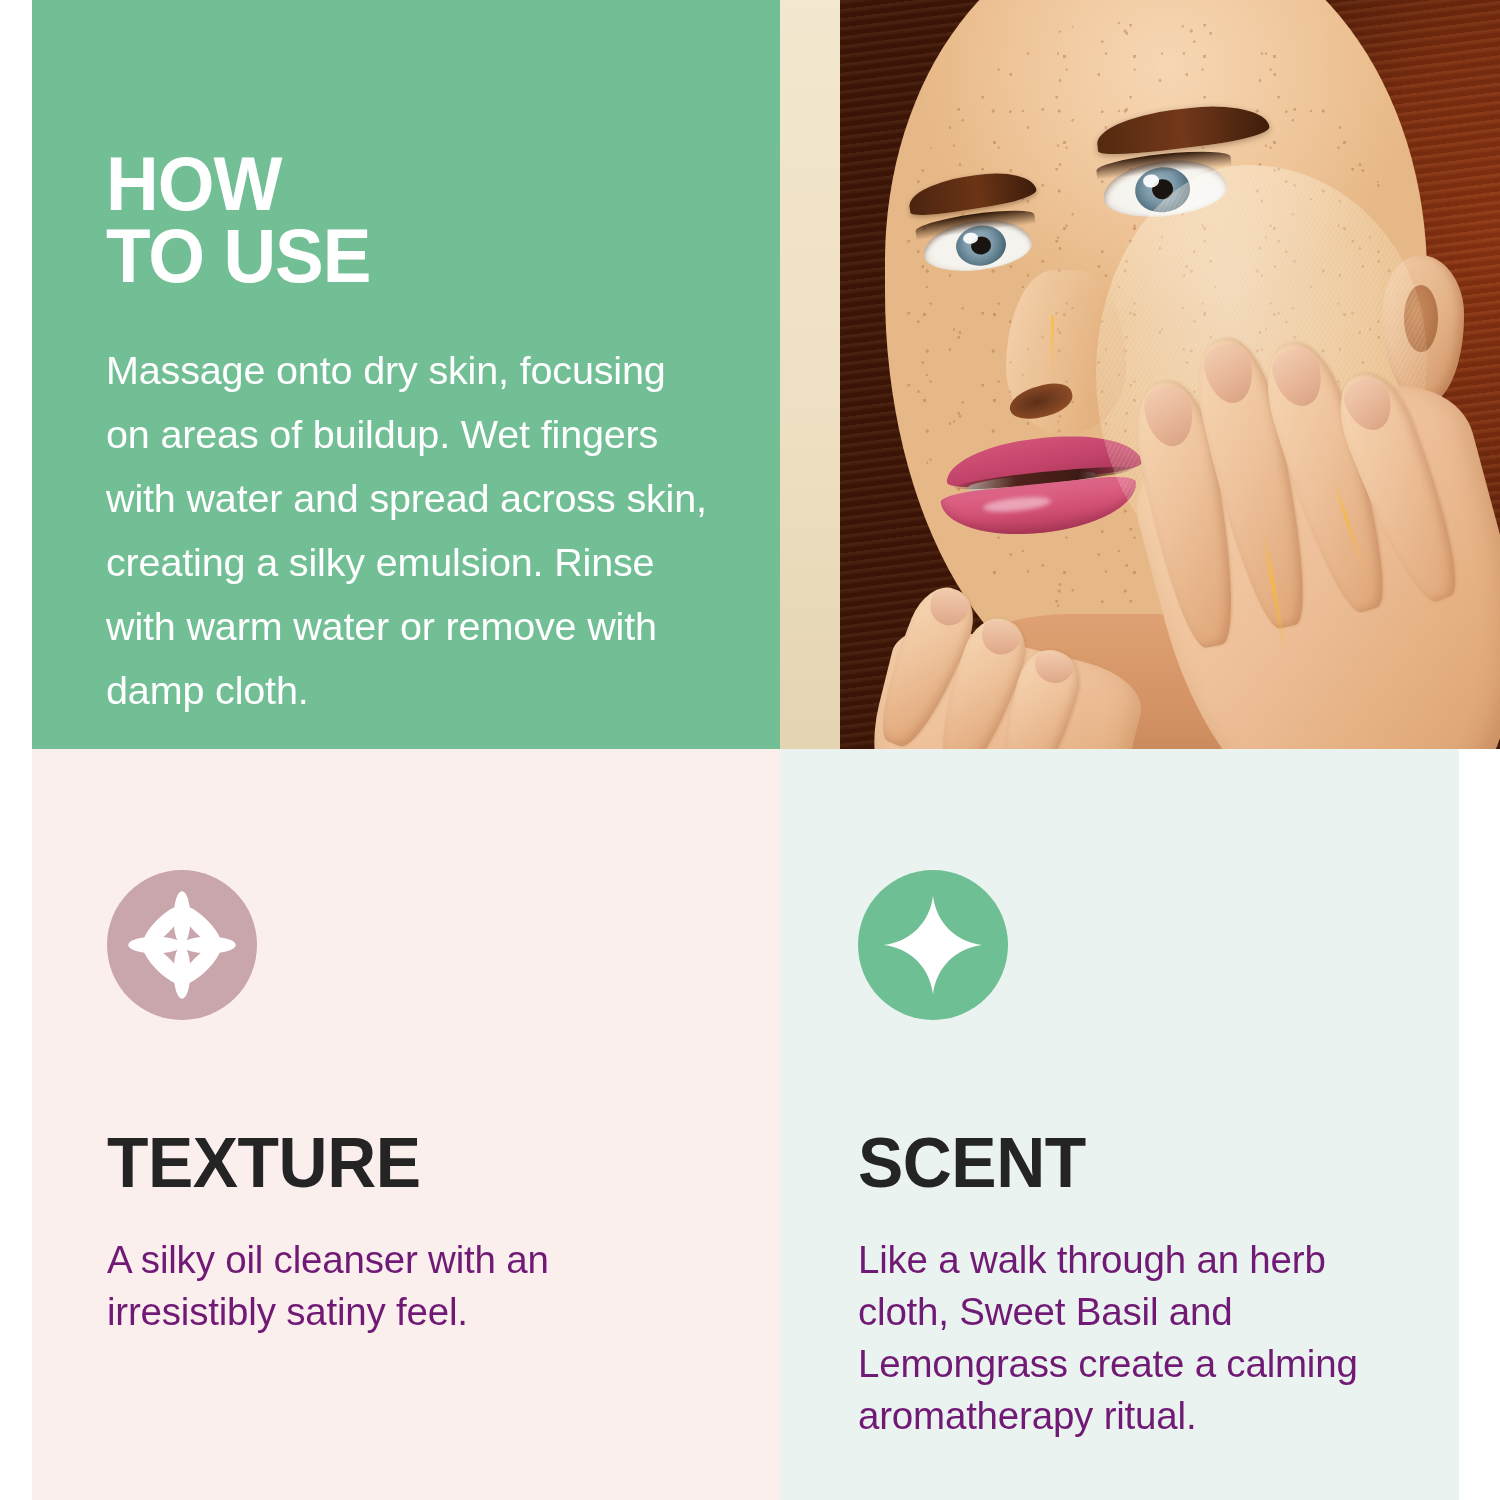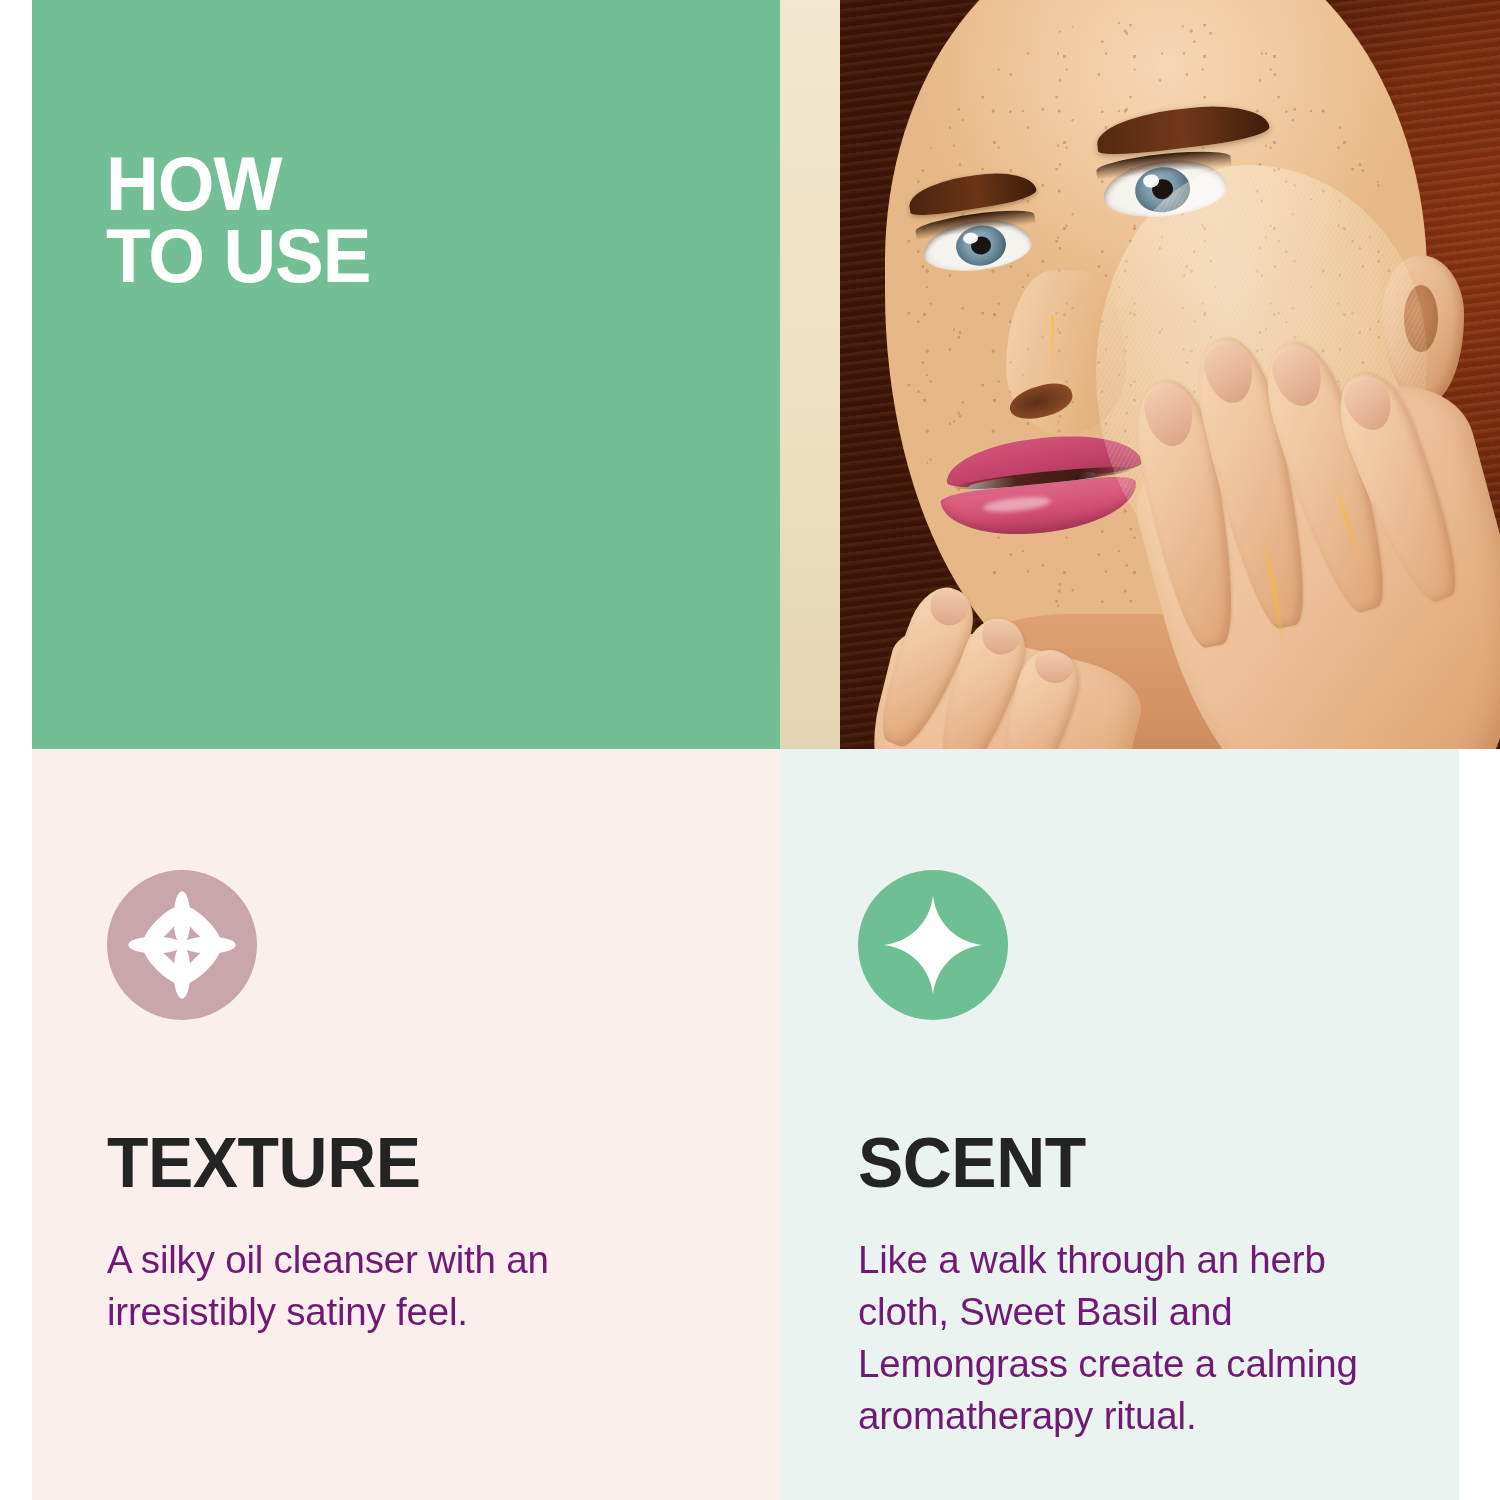--- a/index.html
+++ b/index.html
@@ -348,20 +348,21 @@
   .scent-body { max-width: 570px; }
 </style>
 </head>
 <body>
 
 <div class="board">
 
   <section class="quad quad-howto">
     <h1 class="howto-title">HOW
 TO USE</h1>
+    <p class="howto-body">Massage onto dry skin, focusing on areas of buildup. Wet fingers with water and spread across skin, creating a silky emulsion. Rinse with warm water or remove with damp cloth.</p>
   </section>
 
   <section class="quad quad-photo">
     <div class="photo-stage">
       <div class="ph wall"></div>
       <div class="ph hair-back"></div>
       <div class="ph hair-strands"></div>
       <div class="ph face"></div>
       <div class="ph freckles"></div>
       <div class="ph neck"></div>

